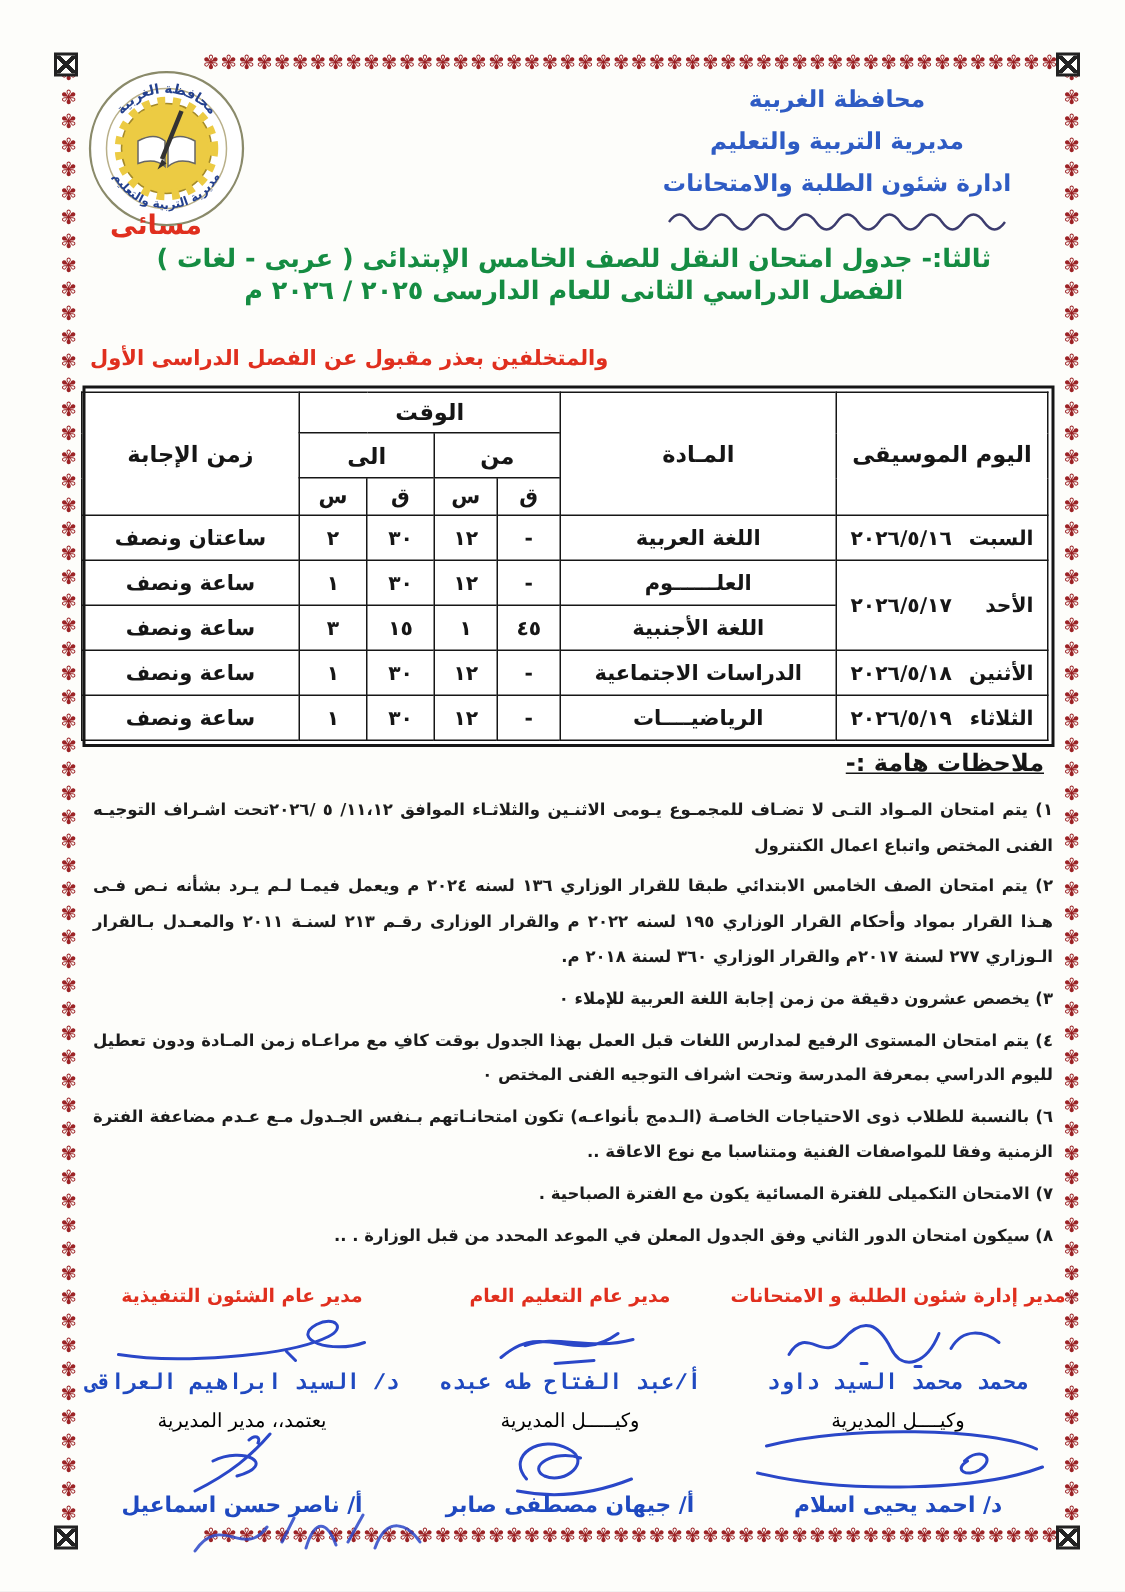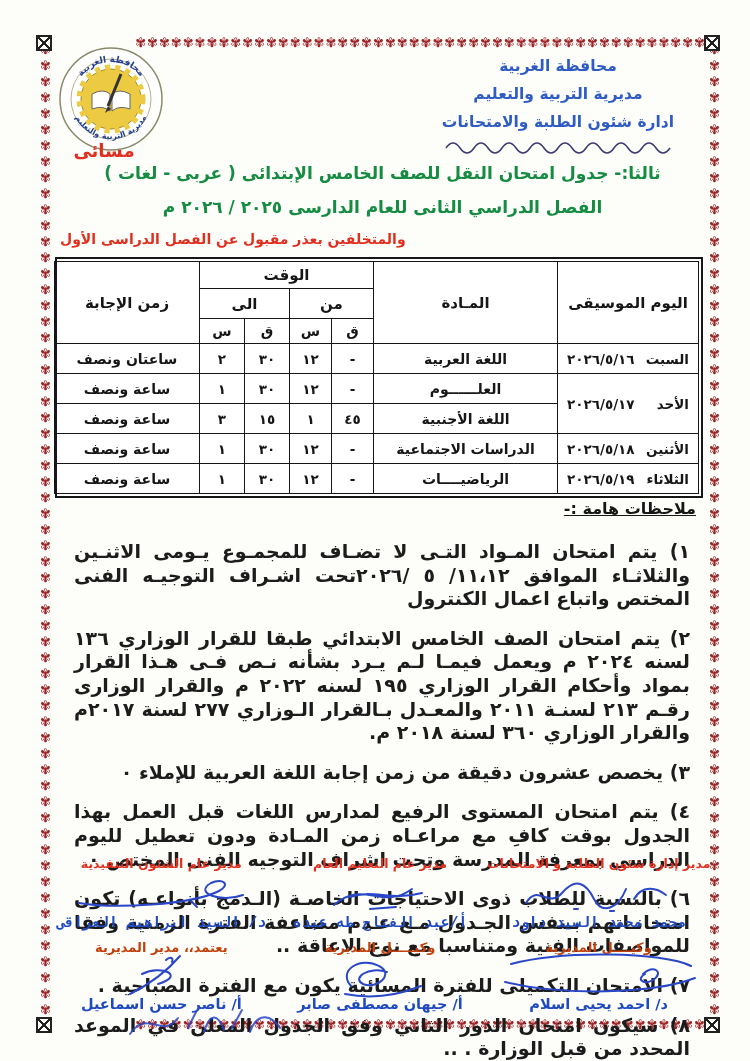--- a/index.html
+++ b/index.html
@@ -26,21 +26,21 @@
   .logo{position:absolute;left:58px;top:46px;width:106px;height:106px;}
   .session{position:absolute;left:56px;top:140px;width:96px;text-align:center;
     color:#e02f1e;font-weight:bold;font-size:18px;}
   .org{position:absolute;right:52px;top:52px;width:280px;text-align:center;
     color:#2f5cc4;font-weight:bold;font-size:15.5px;line-height:28px;}
   .org-divider{position:absolute;right:78px;top:140px;width:230px;height:16px;}
 
   
   .t1,.t2{position:absolute;left:60px;width:645px;text-align:center;
     color:#158c42;font-weight:bold;font-size:17px;}
-  .t1{top:163px;} .t2{top:197px;}
+  .t1{top:163px;} .t2{top:184px;}
   .t3{position:absolute;left:60px;top:231px;width:645px;text-align:left;
     color:#e02f1e;font-weight:bold;font-size:14px;}
 
   
   .table-frame{position:absolute;left:55px;top:257px;width:648px;
     border:2.5px solid #161616;padding:2px;background:#fff;box-sizing:border-box;}
   table.sched{width:100%;border-collapse:collapse;table-layout:fixed;
     border:1.5px solid #161616;}
   table.sched th,table.sched td{border:1.5px solid #161616;padding:0;
     text-align:center;vertical-align:middle;color:#161616;}
@@ -49,31 +49,31 @@
   tbody tr{height:30px;}
   td.subject,td.dur{font-weight:bold;font-size:14px;}
   td.num{font-weight:bold;font-size:13.5px;}
   td.daycell{font-weight:bold;font-size:13.5px;color:#d02818;}
   td.daycell .wrap{display:flex;justify-content:space-between;align-items:center;padding:0 9px;}
 
   
   .notes-title{position:absolute;right:54px;top:499px;color:#161616;
     font-weight:bold;font-size:16px;text-decoration:underline;}
   .notes{position:absolute;left:58px;top:524px;width:648px;color:#1c1c1c;}
-  .notes p{margin:16px;font-size:19px;font-weight:bold;line-height:23.6px;
+  .notes p{margin:4px;font-size:11px;font-weight:bold;line-height:23.6px;
     text-align:justify;}
 
   
   .sigs{position:absolute;left:52px;top:856px;width:656px;height:180px;
     display:flex;direction:rtl;}
   .sig-col{flex:1;display:flex;flex-direction:column;align-items:center;min-width:0;}
   .sig-title{color:#e02f1e;font-weight:bold;font-size:12.5px;height:18px;white-space:nowrap;}
   .sig-svg1{height:42px;margin:1px 0 -3px;}
   .sig-name{color:#1f49c0;font-weight:bold;font-size:14.5px;height:20px;white-space:nowrap;font-family:Liberation Mono, monospace;}
-  .sig-role{color:#c2410c;font-weight:bold;font-size:13px;margin-top:6px;height:18px;white-space:nowrap;}
+  .sig-role{color:#000000;font-weight:normal;font-size:13px;margin-top:6px;height:18px;white-space:nowrap;}
   .sig-svg2{height:46px;margin:-6px 0 -10px;}
   .sig-name2{color:#1f49c0;font-weight:bold;font-size:14.5px;margin-top:8px;white-space:nowrap;}
   .annot{position:absolute;left:118px;top:996px;z-index:3;}
   svg .ink{stroke:#2a47c8;stroke-width:2;fill:none;stroke-linecap:round;}
 </style>
 </head>
 <body>
 
 <div class="page">
 

